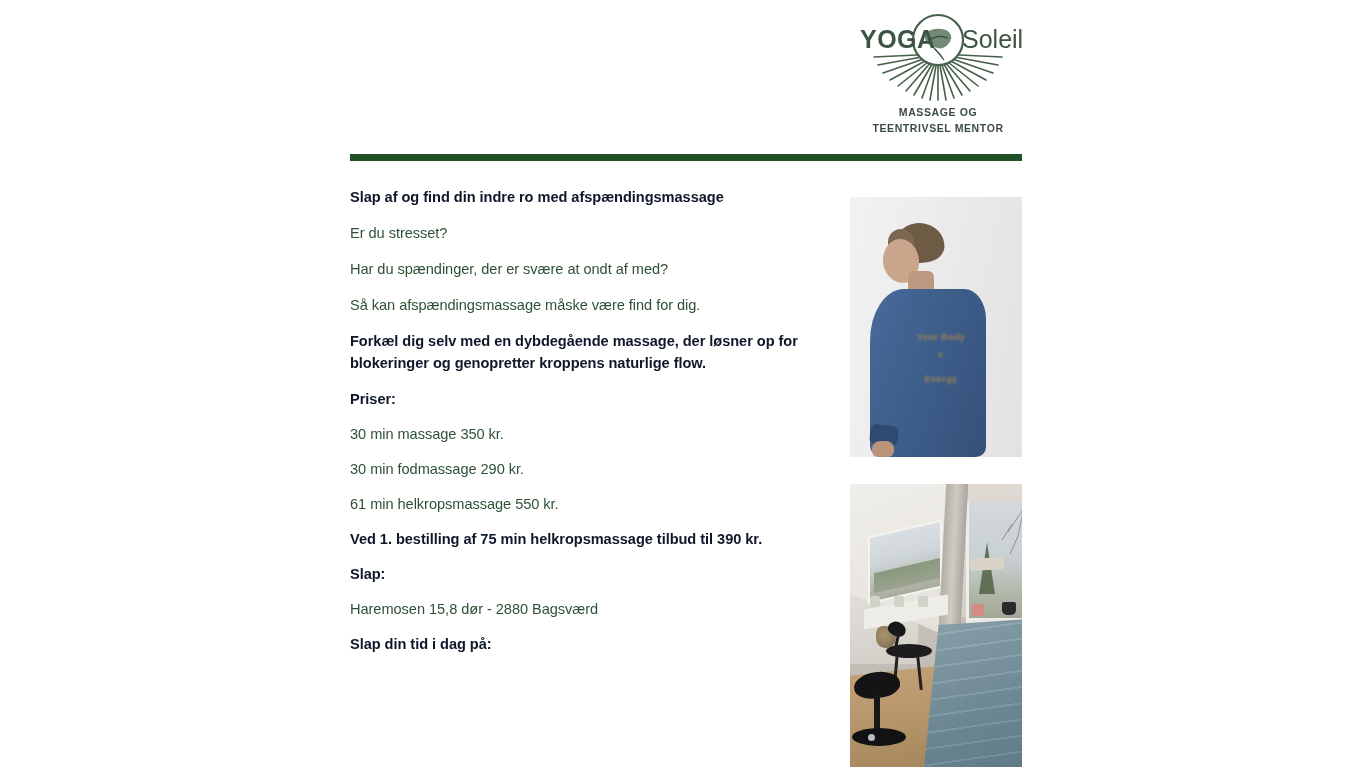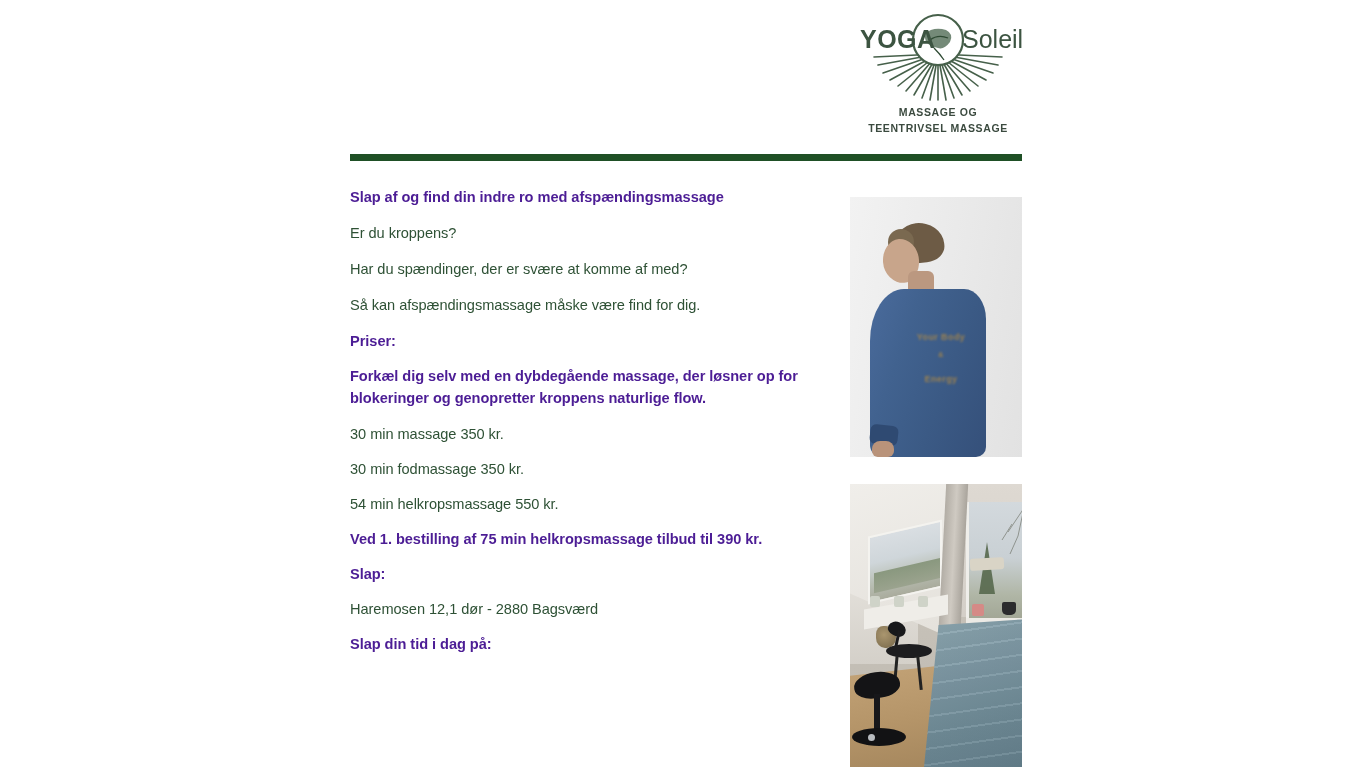--- a/index.html
+++ b/index.html
@@ -78,21 +78,21 @@
   .para {
     color: #2e5135;
     font-size: 14.6px;
     line-height: 22px;
     margin-bottom: 14px;
     font-family: "Liberation Sans", sans-serif;
     letter-spacing: -0.05px;
   }
   .para.bold {
     font-weight: 700;
-    color: #4c1d95;
+    color: #0f172a;
   }
   .para.tight { margin-bottom: 13px; }
 
   
   #photo-column {
     position: absolute;
     left: 500px;
     top: 197px;
     width: 172px;
   }
@@ -402,52 +402,52 @@
           </g>
           <circle cx="84" cy="36" r="25" fill="#ffffff" stroke="#46604a" stroke-width="2.2"></circle>
           <path d="M70 30 Q80 22 92 26 Q100 30 96 38 Q90 46 84 44 Q76 42 72 38 Z" fill="#5c7560" opacity="0.85"></path>
           <path d="M76 36 Q84 30 94 34" stroke="#2e4a33" stroke-width="1.3" fill="none"></path>
           <path d="M80 44 Q86 50 90 56" stroke="#2e4a33" stroke-width="1.3" fill="none"></path>
           <text x="6" y="44" font-family="Liberation Sans, sans-serif" font-size="25" font-weight="700" fill="#3c5441" letter-spacing="0.5">YOGA</text>
           <text x="108" y="44" font-family="Liberation Sans, sans-serif" font-size="25" font-weight="400" fill="#3c5441">Soleil</text>
         </svg>
       </div>
       <div class="logo-caption">MASSAGE OG</div>
-      <div class="logo-caption">TEENTRIVSEL MASSAGE</div>
+      <div class="logo-caption">TEENTRIVSEL MENTOR</div>
     </div>
 
     <div id="divider"></div>
 
     <div id="body-text">
 
       <p class="para bold">Slap af og find din indre ro med afspændingsmassage</p>
 
-      <p class="para">Er du kroppens?</p>
-
-
-      <p class="para">Har du spændinger, der er svære at komme af med?</p>
+      <p class="para">Er du stresset?</p>
+
+
+      <p class="para">Har du spændinger, der er svære at ondt af med?</p>
 
       <p class="para">Så kan afspændingsmassage måske være find for dig.</p>
 
 
+      <p class="para bold">Forkæl dig selv med en dybdegående massage, der løsner op for blokeringer og genopretter kroppens naturlige flow.</p>
+
       <p class="para bold tight">Priser:</p>
 
-      <p class="para bold">Forkæl dig selv med en dybdegående massage, der løsner op for blokeringer og genopretter kroppens naturlige flow.</p>
-
       <p class="para tight">30 min massage 350 kr.</p>
 
-      <p class="para tight">30 min fodmassage 350 kr.</p>
-
-      <p class="para tight">54 min helkropsmassage 550 kr.</p>
+      <p class="para tight">30 min fodmassage 290 kr.</p>
+
+      <p class="para tight">61 min helkropsmassage 550 kr.</p>
 
       <p class="para bold tight">Ved 1. bestilling af 75 min helkropsmassage tilbud til 390 kr.</p>
 
       <p class="para bold tight">Slap:</p>
 
-      <p class="para tight">Haremosen 12,1 dør - 2880 Bagsværd</p>
+      <p class="para tight">Haremosen 15,8 dør - 2880 Bagsværd</p>
 
       <p class="para bold tight">Slap din tid i dag på:</p>
 
     </div>
 
     <div id="photo-column">
 
       <div class="photo" id="photo-person">
         <div class="photo-inner">
           <div class="p1-bg"></div>

